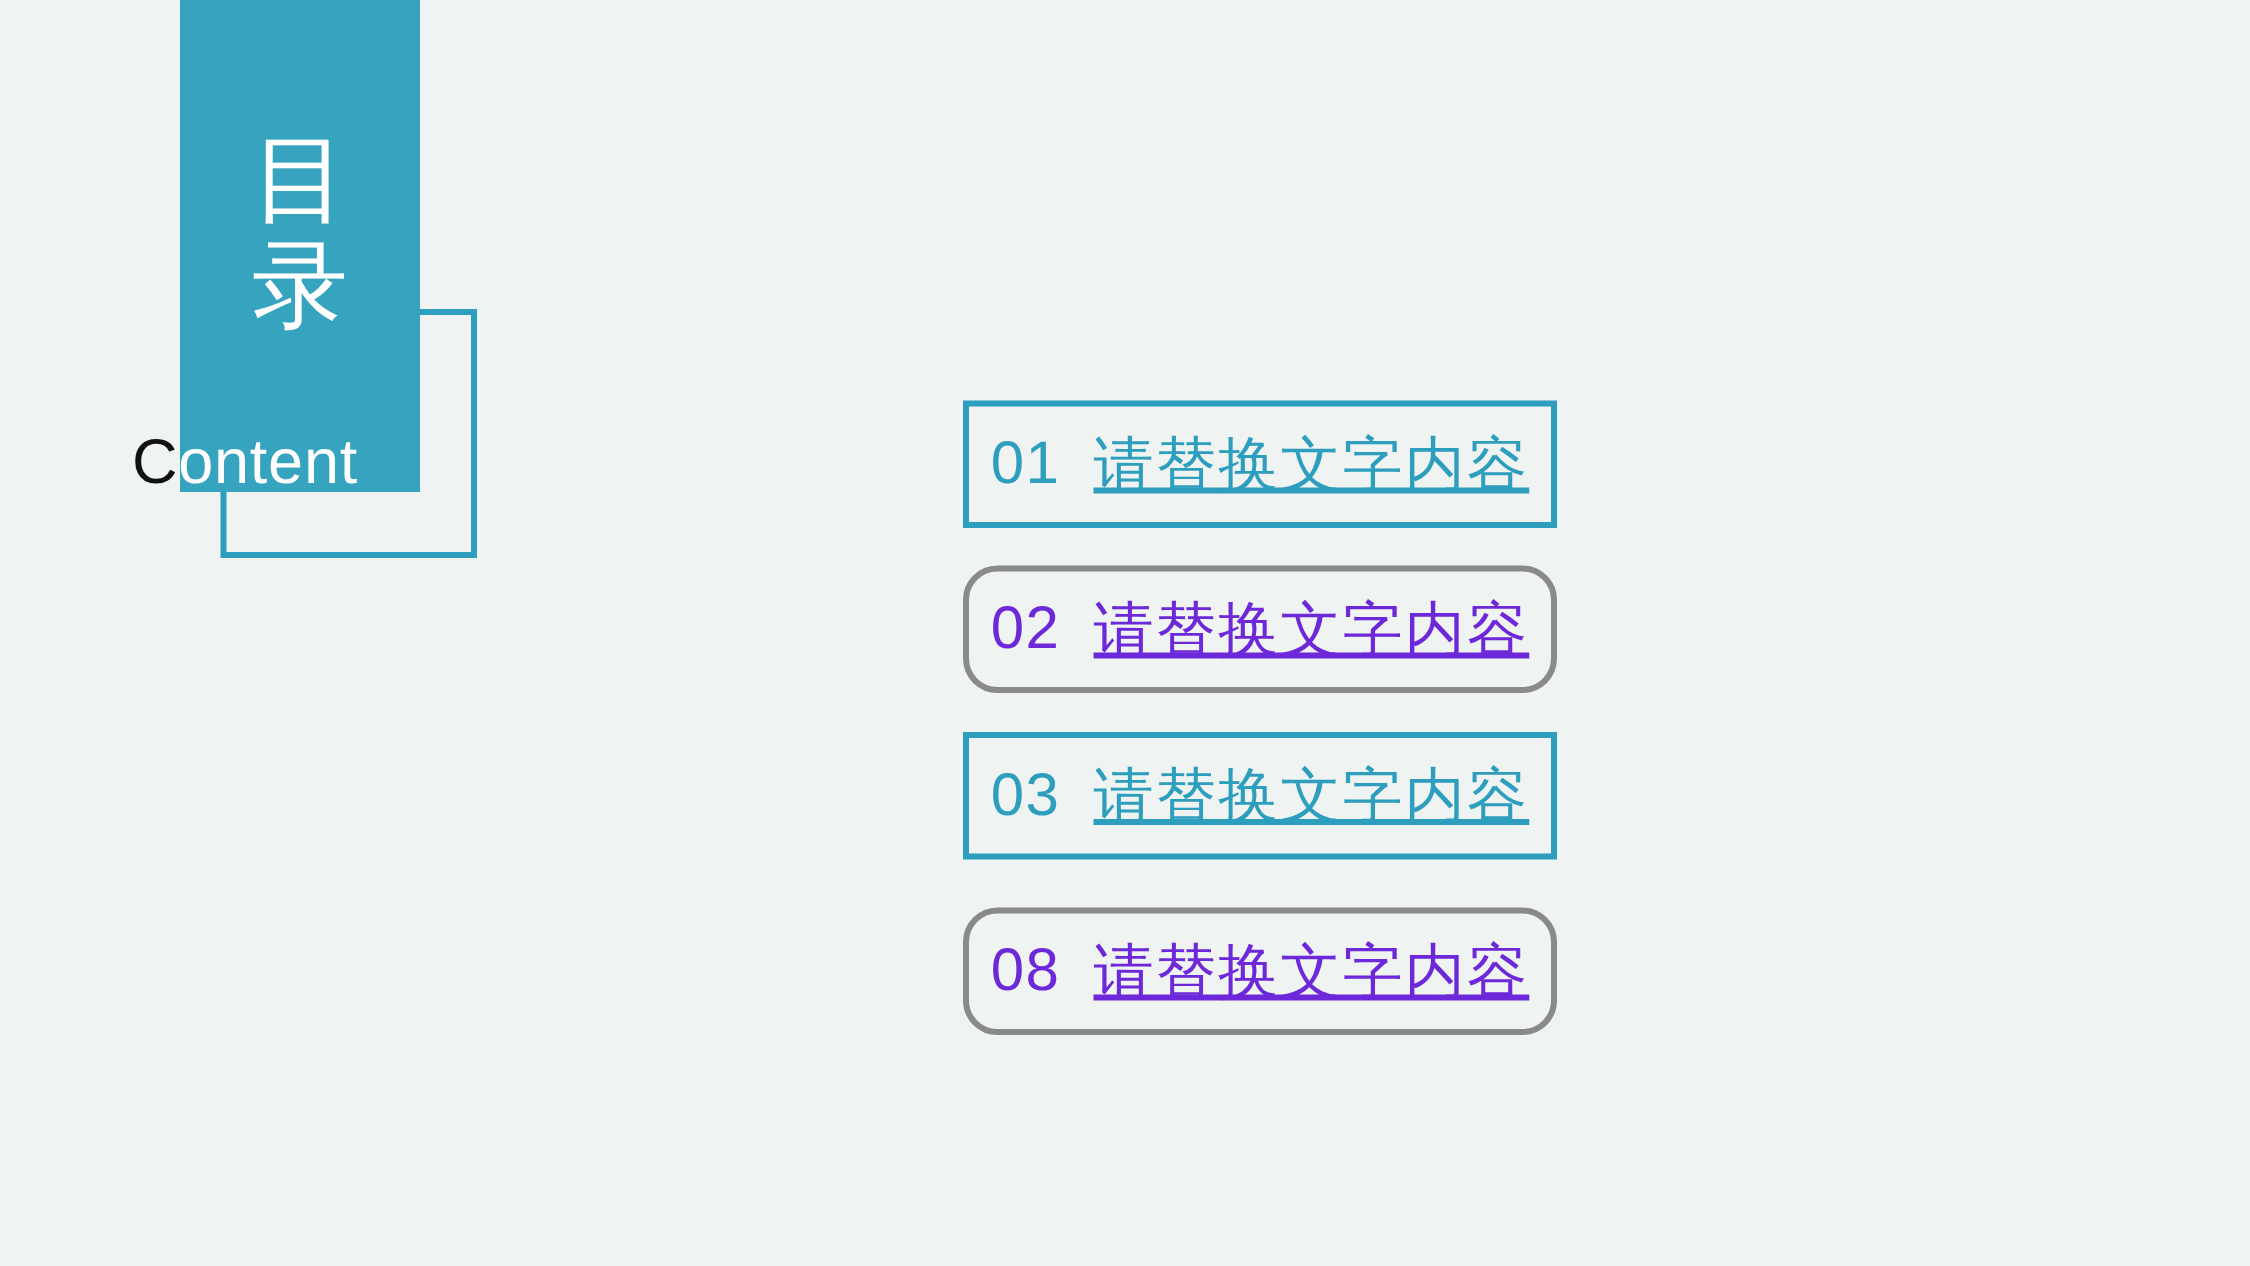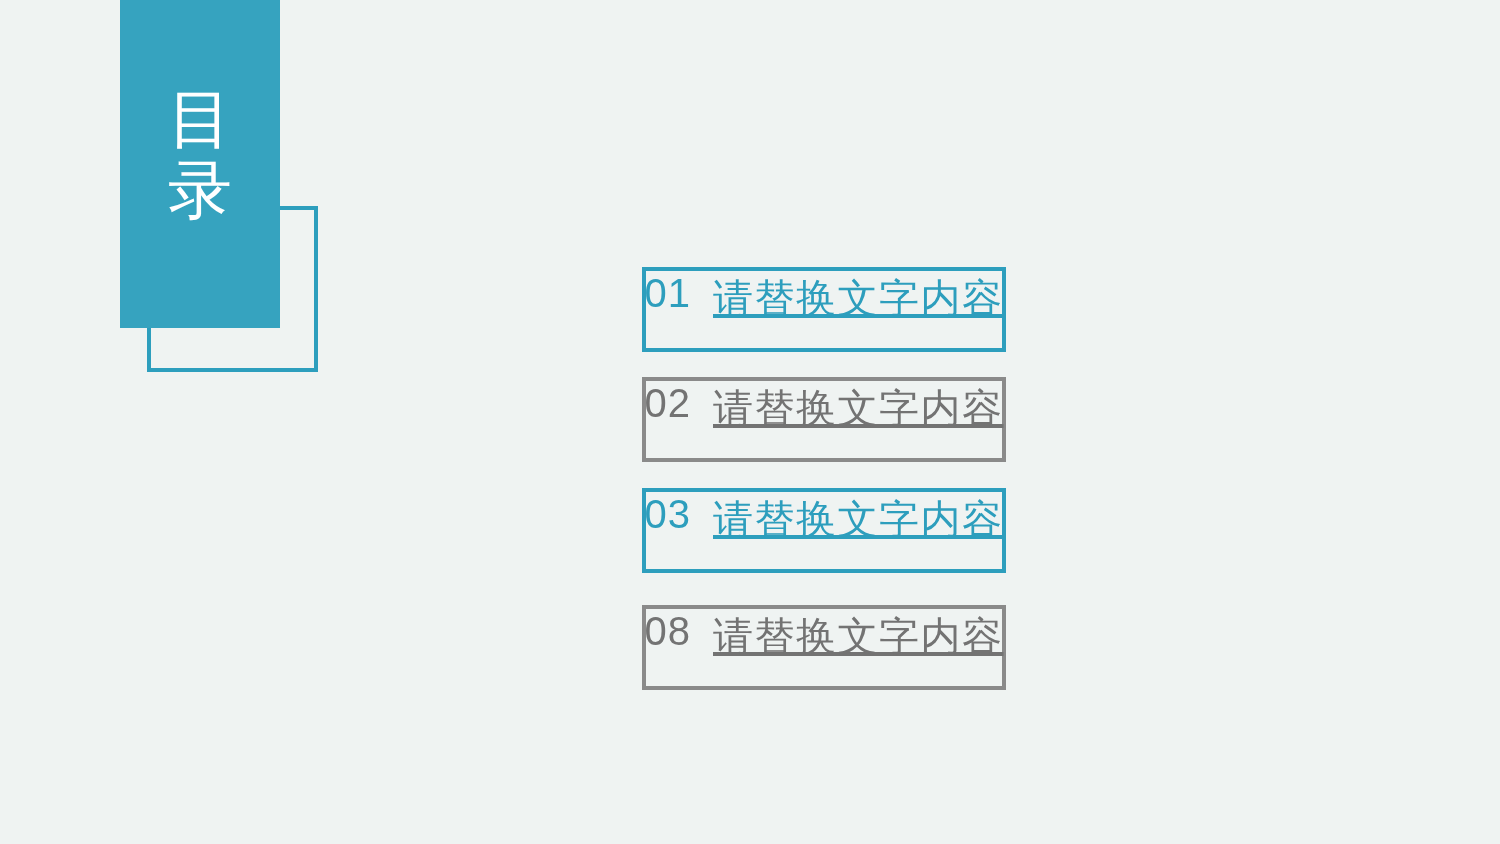--- a/index.html
+++ b/index.html
@@ -59,33 +59,34 @@
     line-height: 1;
     letter-spacing: 0.5px;
     white-space: nowrap;
   }
   .content-label .first { color: #111111; }
   .content-label .rest  { color: #FFFFFF; }
   
   .menu-item {
     position: absolute;
     left: 642px;
-    width: 364px;
+    width: 396px;
     height: 85px;
     box-sizing: border-box;
     border: 4px solid;
     display: flex;
+    align-items: center;
     justify-content: center;
     font-size: 40px;
     white-space: nowrap;
     cursor: default;
     background: transparent;
   }
   .menu-item.accent { border-color: #2D9EBD; color: #2D9EBD; }
-  .menu-item.gray   { border-color: #8A8A8A; color: #737373; }
+  .menu-item.gray   { border-color: #8A8A8A; color: #6d28d9; border-radius: 23px; }
   .menu-item .num   { margin-right: 22px; letter-spacing: 1px; }
   .menu-item .label { letter-spacing: 1.5px; text-decoration: underline; }
   .pos-1 { top: 267px; }
   .pos-2 { top: 377px; }
   .pos-3 { top: 488px; }
   .pos-4 { top: 605px; }
 </style>
 </head>
 <body>
 
@@ -93,20 +94,21 @@
 
   <div class="outline-rect"></div>
 
   <div class="banner">
     <div class="banner-title">
       <div>目</div>
       <div>录</div>
     </div>
   </div>
 
+  <div class="content-label"><span class="first">C</span><span class="rest">ontent</span></div>
 
   <div class="menu-item accent pos-1">
     <span class="num">01</span>
     <span class="label">请替换文字内容</span>
   </div>
 
   <div class="menu-item gray pos-2">
     <span class="num">02</span>
     <span class="label">请替换文字内容</span>
   </div>

